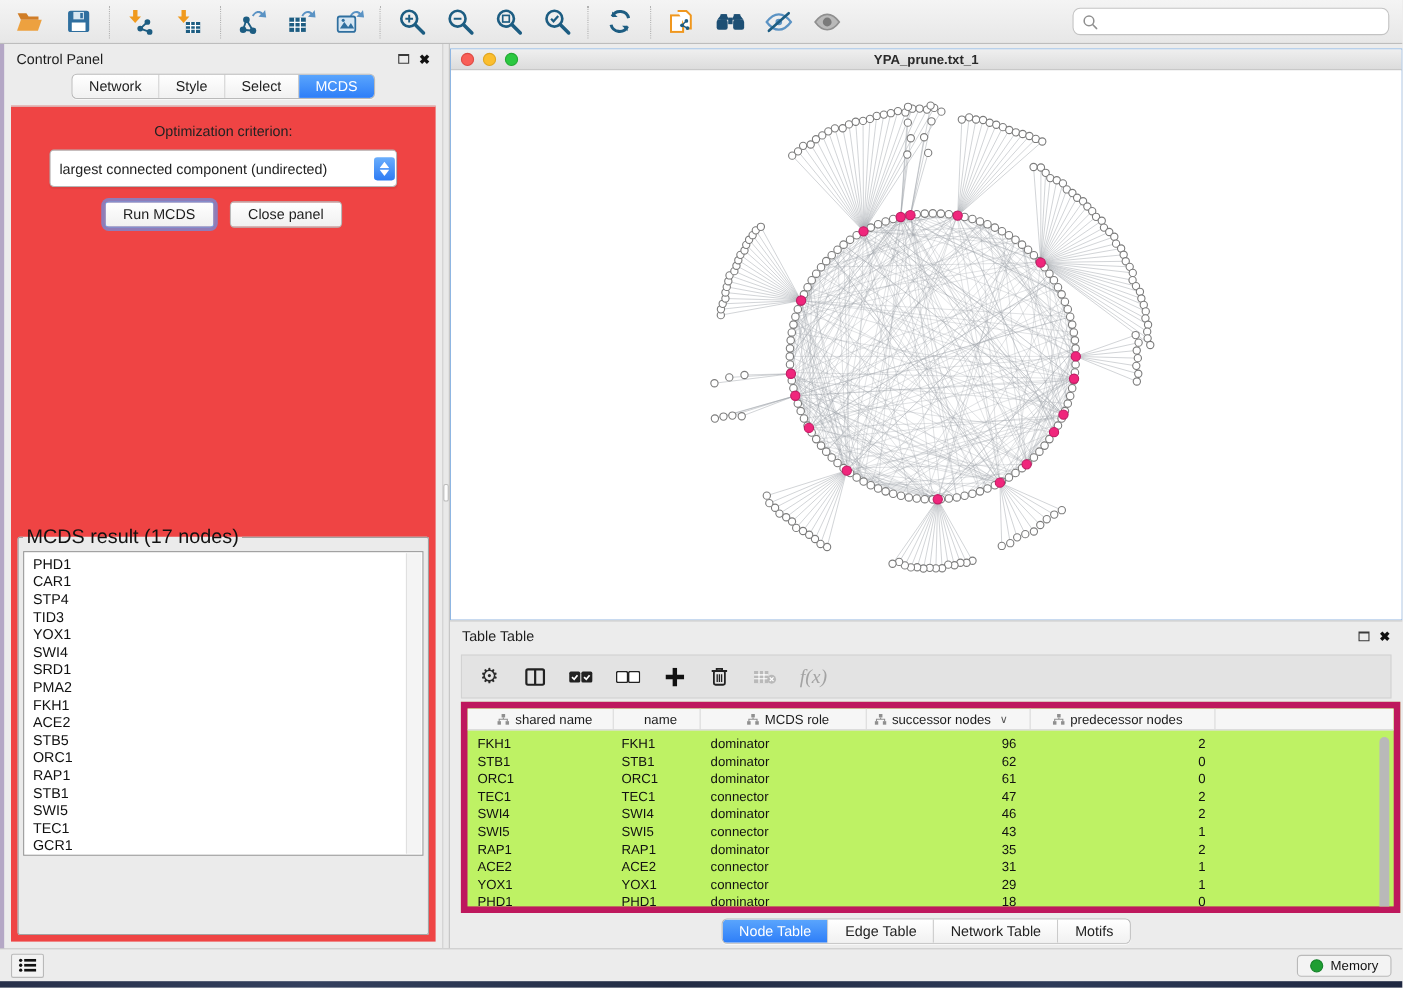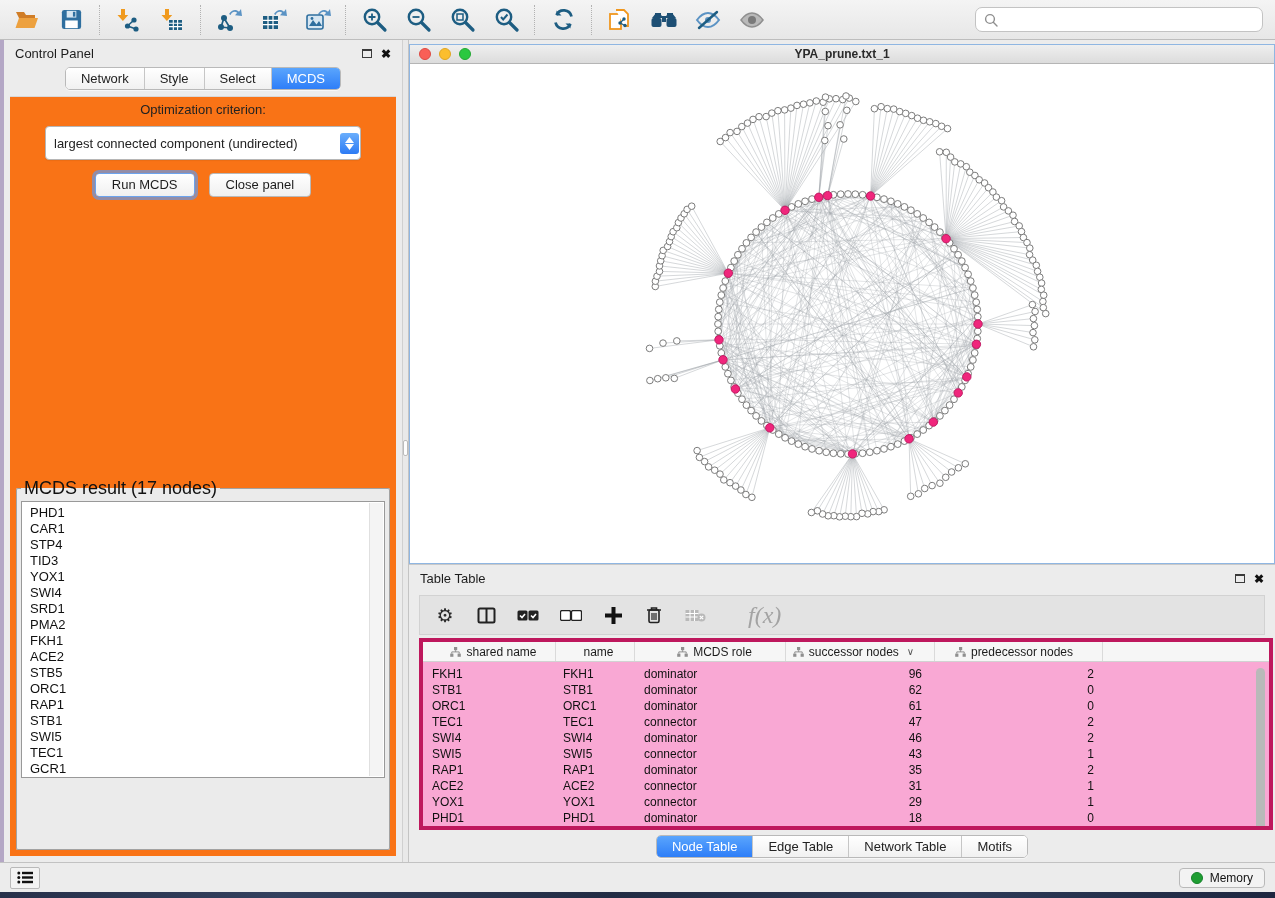--- a/index.html
+++ b/index.html
@@ -27,21 +27,21 @@
   .control-panel{width:398px;display:flex;flex-direction:column;background:#ececec;}
   .panel-header{height:27px;display:flex;align-items:center;padding:0 11px;font-size:13px;color:#1d1d1d;}
   .panel-header .win-btns{margin-left:auto;display:flex;align-items:center;gap:9px;}
   .float-btn{width:10px;height:9px;border:1.5px solid #3a3a3a;border-top-width:2px;display:inline-block;}
   .close-btn{font-size:12px;font-weight:900;color:#111;line-height:1;}
   .seg-tabs{display:flex;justify-content:center;}
   .seg{display:flex;border:1px solid #b9b9b9;border-radius:5px;overflow:hidden;background:#fff;box-shadow:0 1px 0 rgba(255,255,255,.6);}
   .seg button{border:none;background:linear-gradient(#ffffff,#f1f1f1);padding:3px 15px;font-size:13px;font-family:"Liberation Sans",sans-serif;color:#222;border-right:1px solid #c6c6c6;cursor:default;line-height:15px;}
   .seg button:last-child{border-right:none;}
   .seg button.selected{background:linear-gradient(#5aa5fd,#2e7ef8);color:#fff;}
-  .cp-content{flex:1;margin:6px 6px 6px 6px;background:#f97316;border-top:1px solid #d8d8d8;display:flex;flex-direction:column;padding-top:5px;}
+  .cp-content{flex:1;margin:6px 6px 6px 6px;background:#ef4444;border-top:1px solid #d8d8d8;display:flex;flex-direction:column;padding-top:15px;}
   .opt-label{text-align:center;font-size:13px;margin-bottom:9px;}
   .select-row{display:flex;justify-content:center;}
   .mac-select{width:316px;height:34px;border:1px solid #b6b6b6;border-radius:4px;background:#fff;display:flex;align-items:center;position:relative;box-shadow:0 1px 1px rgba(0,0,0,.06);}
   .mac-select .val{flex:1;padding:0 8px;font-size:13px;white-space:nowrap;overflow:hidden;}
   .stepper{width:19px;height:21px;border-radius:3px;margin:0 1px;background:linear-gradient(#6aaefc,#2d7bf4);display:flex;flex-direction:column;align-items:center;justify-content:center;gap:1px;}
   .stepper svg{display:block;}
   .btn-row{display:flex;justify-content:center;gap:14px;margin-top:13px;}
   .push-btn{background:linear-gradient(#ffffff,#f0f0f0);border:1px solid #b9b9b9;border-radius:4px;padding:3px 16px;font-size:13px;font-family:"Liberation Sans",sans-serif;color:#1d1d1d;line-height:16px;cursor:default;}
   .push-btn.focused{box-shadow:0 0 0 3px rgba(90,155,248,.65);border-color:#6ba3ee;}
   .mcds-fieldset{margin:auto 6px 6px 6px;border:1px solid #a2a2a2;border-radius:2px;padding:2px 4px 5px 4px;height:372px;display:flex;flex-direction:column;background:#ebebeb;}
@@ -65,22 +65,22 @@
   .net-canvas{flex:1;position:relative;background:#fff;overflow:hidden;}
   .net-canvas svg{position:absolute;inset:0;}
   .net-edges line{stroke:#9ba0a6;stroke-width:.55;opacity:.5;}
   .net-edges line.fan{stroke:#aaafb5;opacity:.75;}
   .net-nodes circle{fill:#fff;stroke:#7c7c7c;stroke-width:1;}
   .net-hubs circle{fill:#f0267c;stroke:#c21b64;stroke-width:1;}
   
   .table-panel{flex:1;background:#ececec;display:flex;flex-direction:column;border-top:1px solid #c9c9c9;min-height:0;}
   .tp-toolbar{height:40px;margin:3px 10px 0 10px;background:#e3e3e3;border:1px solid #d2d2d2;display:flex;align-items:center;gap:21px;padding:0 15px;flex:0 0 auto;}
   .tp-icon{display:flex;align-items:center;justify-content:center;min-width:20px;}
-  .fx{font-family:"Liberation Serif",serif;font-style:italic;font-size:24px;color:#a3a3a3;margin-left:21px;}
-  .tp-table{margin:3px 2px 0 10px;background:#f9a8d4;border:4px solid #be185d;flex:1;position:relative;overflow:hidden;min-height:0;}
+  .fx{font-family:"Liberation Serif",serif;font-style:italic;font-size:18px;color:#a3a3a3;}
+  .tp-table{margin:3px 2px 0 10px;background:#bef264;border:6px solid #be185d;flex:1;position:relative;overflow:hidden;min-height:0;}
   .tp-head{display:flex;height:20px;background:#f6f6f6;border-bottom:1px solid #d2d2d2;align-items:stretch;}
   .th{display:flex;align-items:center;justify-content:center;gap:5px;font-size:12px;color:#1c1c1c;border-right:1px solid #dadada;}
   .th.filler{flex:1;border-right:none;}
   .sort-chev{font-size:10px;color:#555;margin-left:3px;}
   .tr{display:flex;height:16px;align-items:center;font-size:12px;color:#111;}
   .tr:first-child{margin-top:4px;}
   .td{overflow:hidden;white-space:nowrap;}
   .c1{width:133px;padding-left:9px;}
   .c2{width:79px;padding-left:7px;}
   .c3{width:151px;padding-left:9px;}

